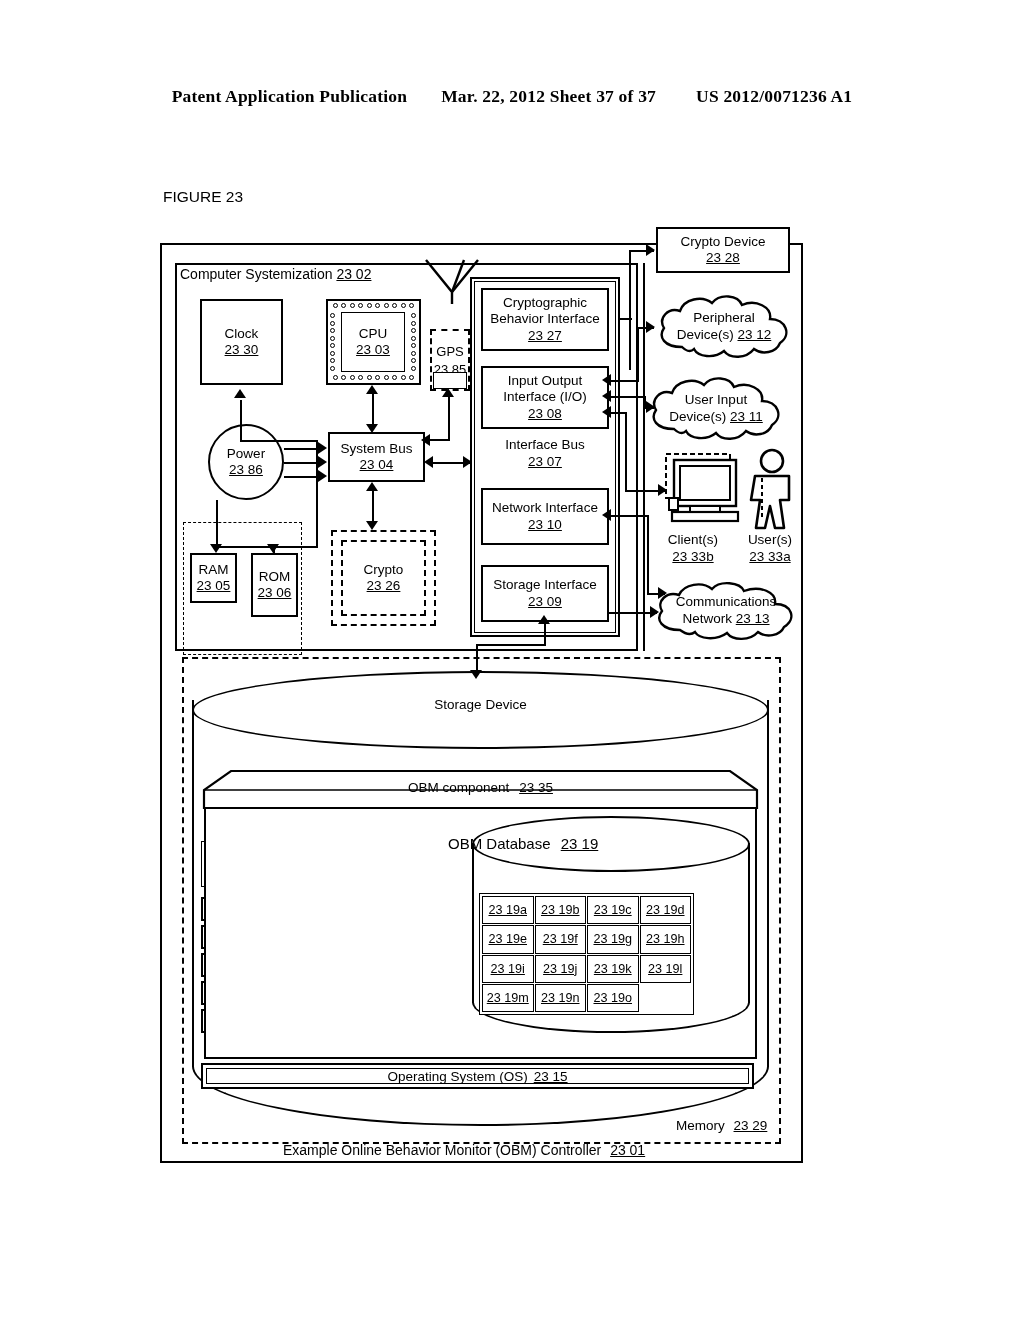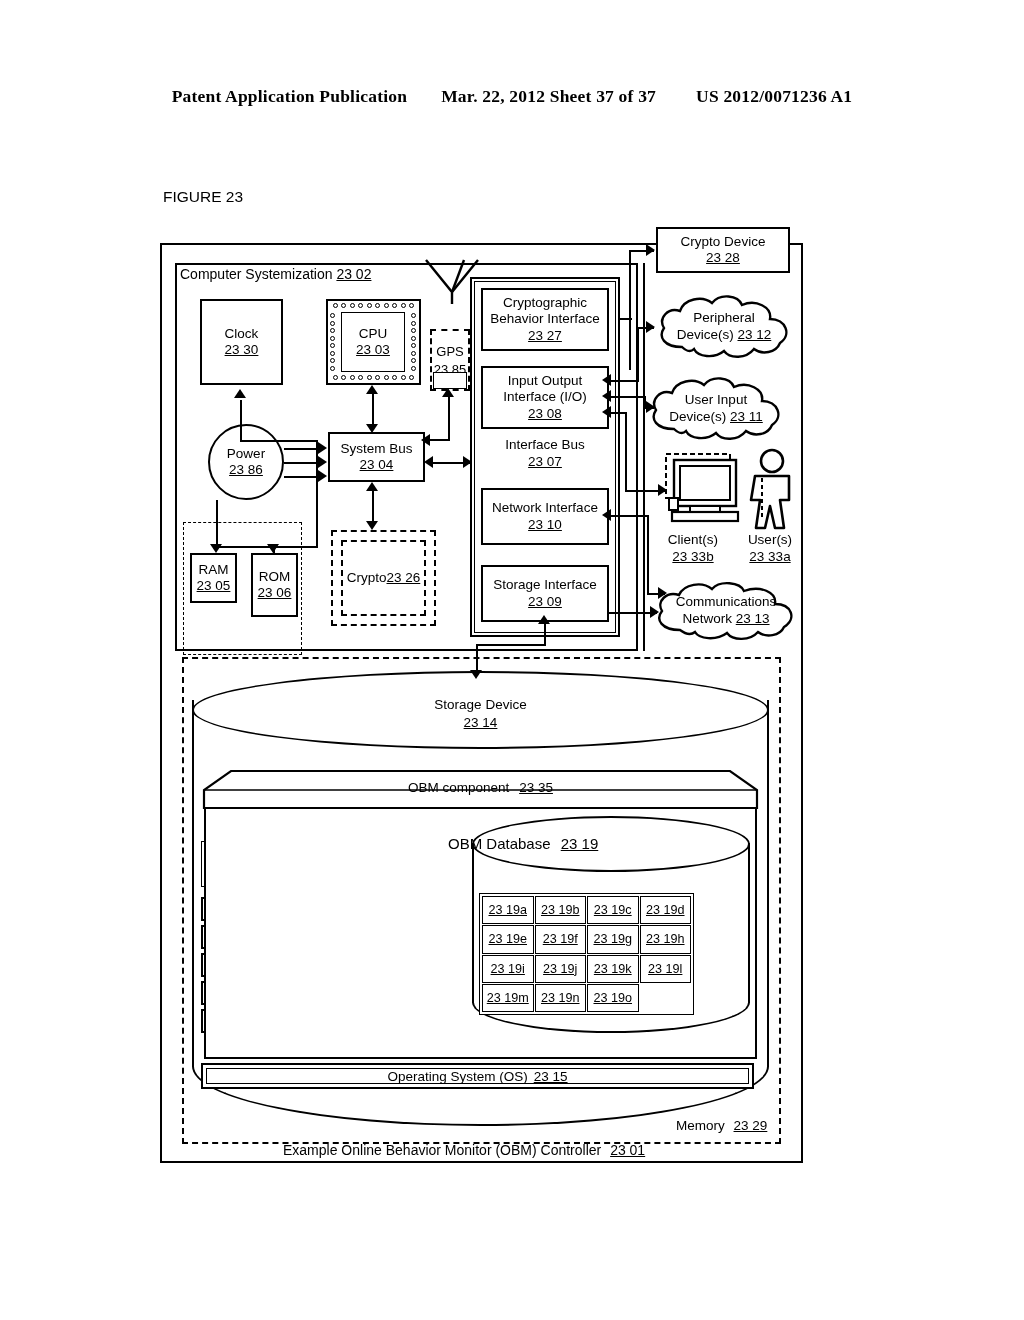--- a/index.html
+++ b/index.html
@@ -70,21 +70,21 @@
   #gps .l1{position:absolute;left:0;top:13px;width:100%;}
   #gps .l2{position:absolute;left:0;top:31px;width:100%;}
   #gps-sub{position:absolute;left:433px;top:372px;width:34px;height:17px;
            border:1.8px solid #000;box-sizing:border-box;background:#fff;}
 
   
   #crypto-out{position:absolute;left:331px;top:530px;width:105px;height:96px;
               border:2.4px dashed #000;box-sizing:border-box;background:#fff;}
   #crypto-in{position:absolute;left:341px;top:540px;width:85px;height:76px;
              border:2.2px dashed #000;box-sizing:border-box;background:#fff;
-             display:flex;align-items:center;justify-content:center;
+             display:flex;flex-direction:column;align-items:center;justify-content:center;
              font-size:13.5px;line-height:1.2;}
 
   
   #power{position:absolute;left:208px;top:424px;width:76px;height:76px;
          border:2.2px solid #000;border-radius:50%;background:#fff;box-sizing:border-box;
          display:flex;flex-direction:column;align-items:center;justify-content:center;
          font-size:13.5px;line-height:1.2;}
 
   
   .cloud{position:absolute;display:flex;flex-direction:column;align-items:center;
@@ -343,21 +343,20 @@
     <div><span>Network</span>
       <span class="num">23 13</span></div>
   </div>
 </div>
 
 <div class="cyl-body" style="left:192px;top:700px;width:577px;height:426px;
      border-top:none;border-radius:0 0 50% 50%/0 0 14% 14%;"></div>
 <div class="cyl-top" style="left:192px;top:671px;width:577px;height:78px;"></div>
 <div style="position:absolute;left:192px;top:696px;width:577px;text-align:center;font-size:13.5px;line-height:1.3;z-index:4;">
   <div>Storage Device</div>
-  <div class="num">23 14</div>
 </div>
 
 <svg id="obm-comp-svg" style="position:absolute;left:201px;top:768px;z-index:3;" width="559" height="42" viewBox="0 0 559 42">
   <path d="M3 40 L3 22 L30 3 L529 3 L556 22 L556 40 Z" fill="#fff" stroke="#000" stroke-width="2.2"></path>
   <path d="M3 22 L556 22" stroke="#000" stroke-width="1.6"></path>
 </svg>
 <div style="position:absolute;left:201px;top:780px;width:559px;text-align:center;font-size:13.5px;z-index:4;">
   <span>OBM component</span>
   <span class="num" style="margin-left:6px;">23 35</span>
 </div>

